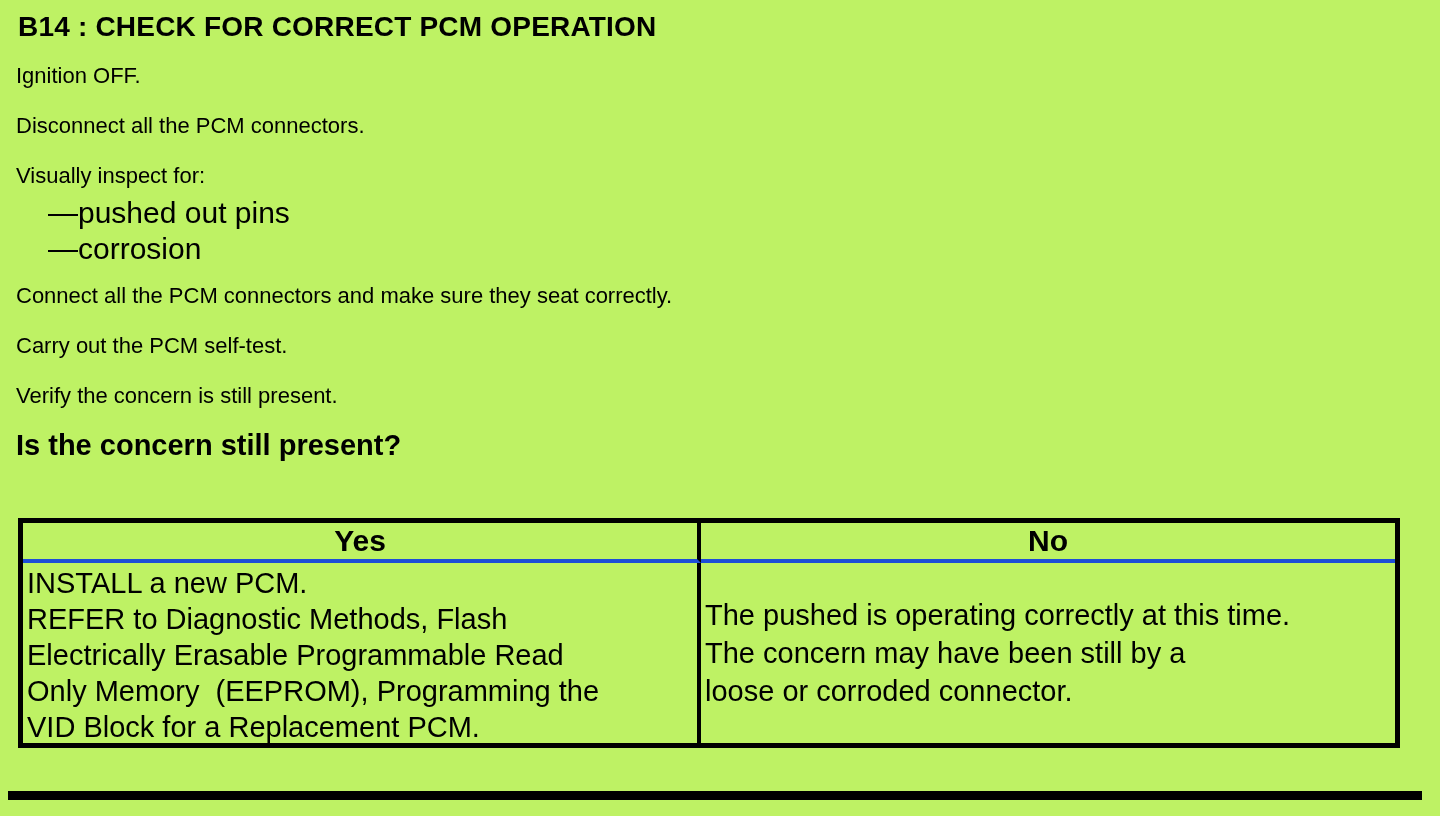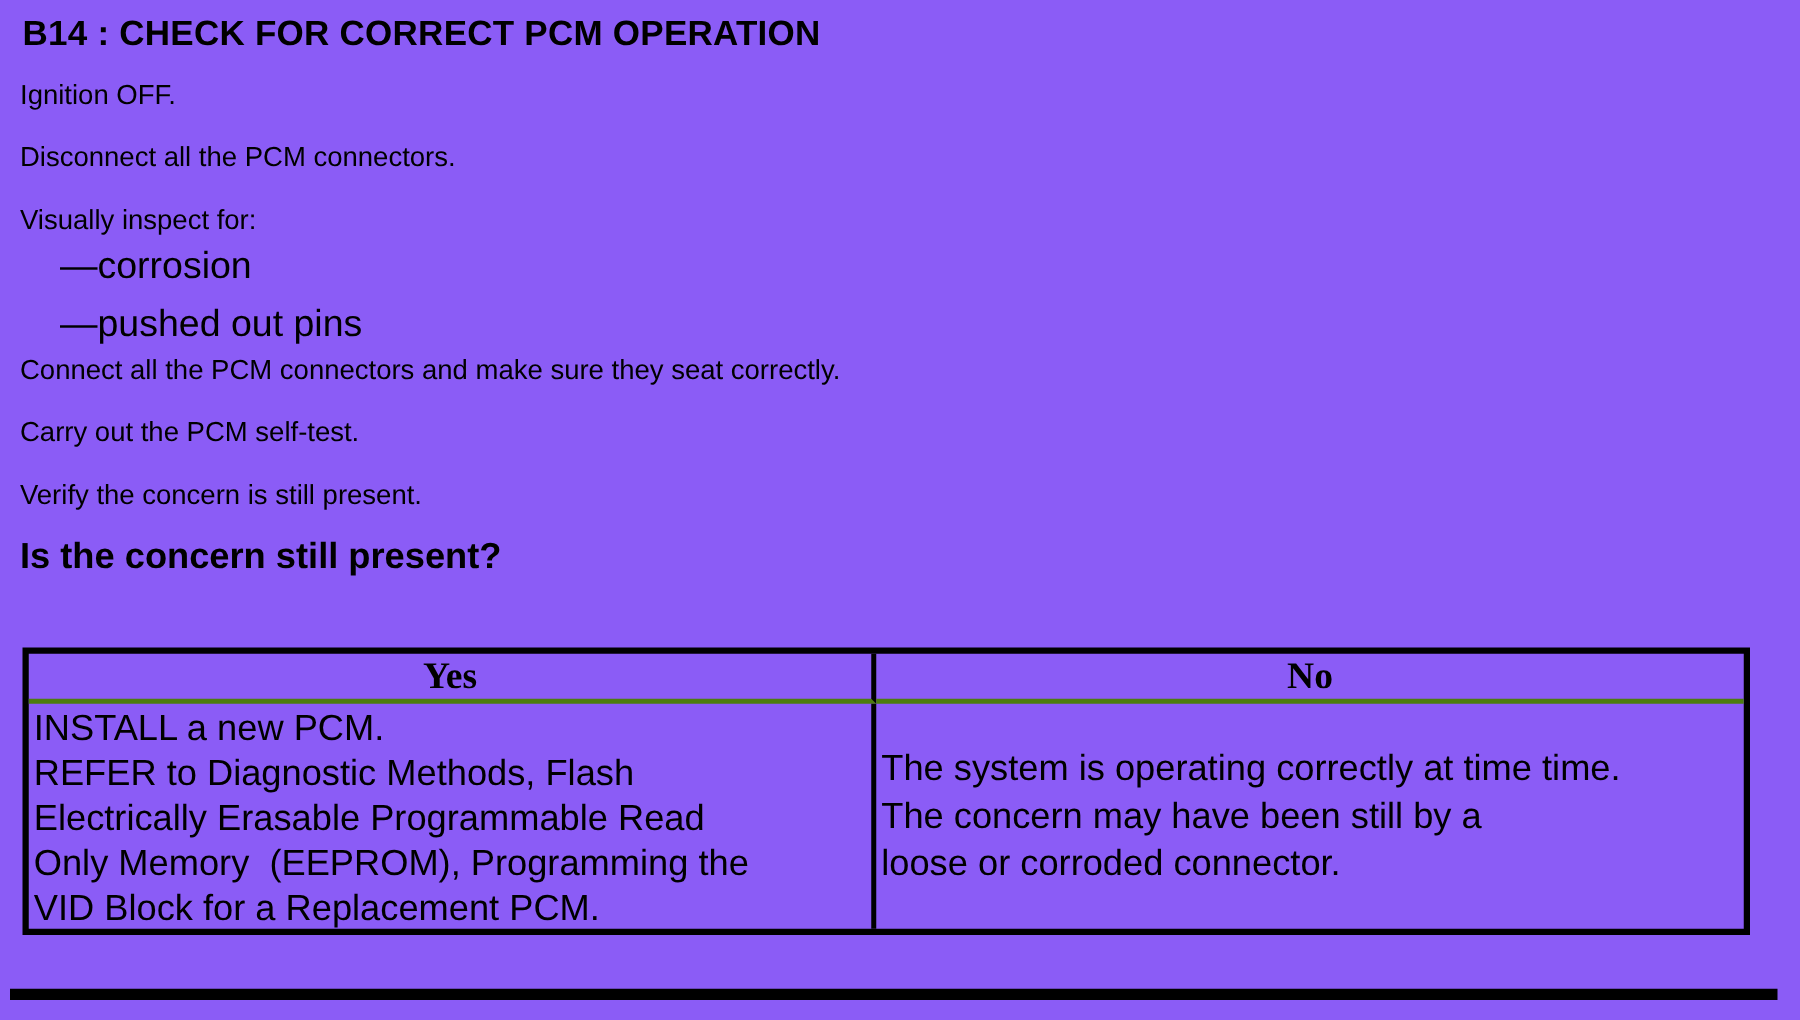--- a/index.html
+++ b/index.html
@@ -9,21 +9,21 @@
     width: 1440px;
     height: 816px;
     overflow: hidden;
   }
   .page {
     position: relative;
     width: 1440px;
     height: 816px;
     box-sizing: border-box;
     padding: 12px 0 0 16px;
-    background: #8b5cf6;
+    background: #bef264;
     color: #000000;
     font-family: "Liberation Sans", sans-serif;
   }
   .title {
     font-size: 28px;
     font-weight: bold;
     line-height: 30px;
     margin: 0 0 18px 2px;
     letter-spacing: 0.2px;
   }
@@ -57,23 +57,22 @@
     width: 1372px;
     margin: 57px 0 0 2px;
     border: 5px solid #000000;
     box-sizing: content-box;
   }
   .dhead {
     font-size: 30px;
     font-weight: bold;
     line-height: 36px;
     text-align: center;
-    border-bottom: 4px solid #4d7c0f;
+    border-bottom: 4px solid #1d4ed8;
     white-space: pre;
-    font-family: Liberation Serif, serif;
   }
   .dhead.left {
     border-right: 4px solid #000000;
   }
   .dcell {
     height: 180px;
     overflow: hidden;
     box-sizing: border-box;
   }
   .dcell.left {
@@ -110,22 +109,22 @@
 
   <div class="title">B14 : CHECK FOR CORRECT PCM OPERATION</div>
 
   <div class="step">Ignition OFF.</div>
 
   <div class="step">Disconnect all the PCM connectors.</div>
 
   <div class="step tight">Visually inspect for:</div>
 
   <div>
+    <div class="sub-item">—pushed out pins</div>
     <div class="sub-item last">—corrosion</div>
-    <div class="sub-item">—pushed out pins</div>
   </div>
 
   <div class="step">Connect all the PCM connectors and make sure they seat correctly.</div>
 
   <div class="step">Carry out the PCM self-test.</div>
 
   <div class="step">Verify the concern is still present.</div>
 
   <div class="question">Is the concern still present?</div>
 
@@ -135,21 +134,21 @@
 
     <div class="dcell left">
       <div class="cell-line">INSTALL a new PCM.</div>
       <div class="cell-line">REFER to Diagnostic Methods, Flash</div>
       <div class="cell-line">Electrically Erasable Programmable Read</div>
       <div class="cell-line">Only Memory  (EEPROM), Programming the</div>
       <div class="cell-line">VID Block for a Replacement PCM.</div>
     </div>
 
     <div class="dcell right">
-      <div class="cell-line">The system is operating correctly at time time.</div>
+      <div class="cell-line">The pushed is operating correctly at this time.</div>
       <div class="cell-line">The concern may have been still by a</div>
       <div class="cell-line">loose or corroded connector.</div>
     </div>
   </div>
 
   <div class="bottom-rule"></div>
 
 </div>
 
 </body></html>

